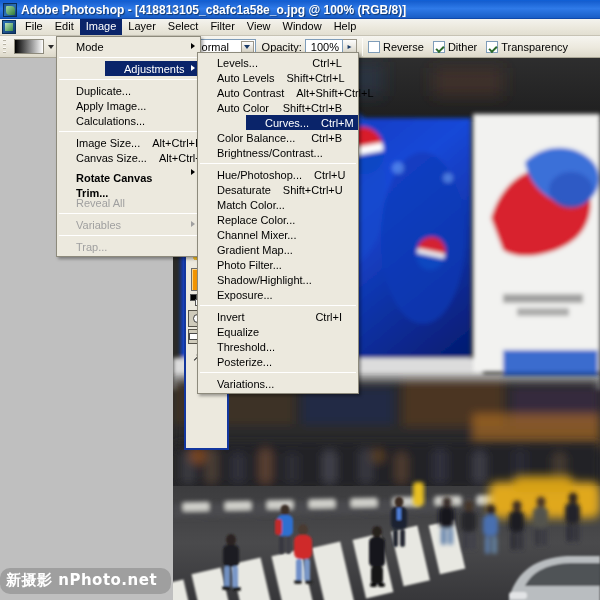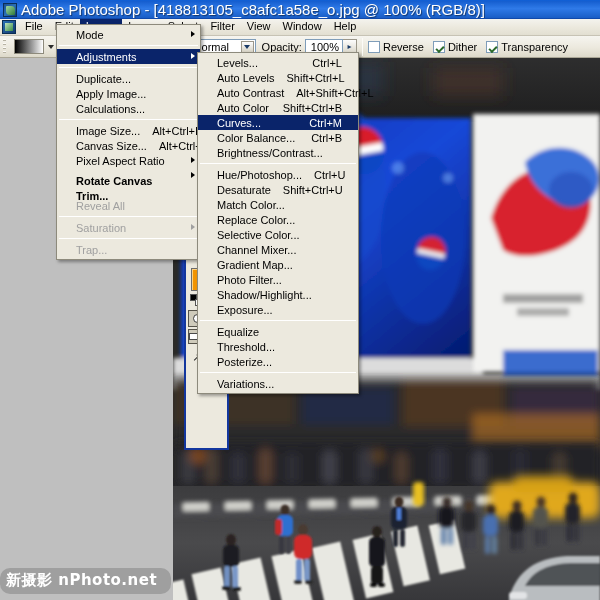--- a/index.html
+++ b/index.html
@@ -31,21 +31,21 @@
     background: linear-gradient(135deg,#1d4f8f 0%, #2a6fb5 50%, #123a6d 100%);
     border: 1px solid #0b2d55;
     position: relative;
   }
   #titlebar .ps-logo::after {
     content: ""; position: absolute; left: 2px; top: 2px; width: 9px; height: 9px;
     background: linear-gradient(135deg,#9fd7a0,#2f7a3a);
     border-radius: 1px 4px 1px 4px;
   }
   #titlebar .title-text {
-    font-size: 15px; font-weight: normal;
+    font-size: 12px; font-weight: bold;
     text-shadow: 1px 1px 1px rgba(0,0,0,.5);
     white-space: nowrap; overflow: hidden;
     letter-spacing: 0px;
   }
 
   
   #menubar {
     position: absolute; left: 0; top: 19px; width: 600px; height: 17px;
     background: linear-gradient(to bottom,#f4f3ee 0%, #ece9de 50%, #e2dfd2 100%);
     display: flex; align-items: center;
@@ -205,35 +205,35 @@
 
   
   .menu {
     position: absolute; z-index: 60;
     background: #ece9de;
     border: 1px solid #8d8a7c;
     box-shadow: 2px 2px 3px rgba(0,0,0,.35);
     padding: 2px 0;
     font-size: 11px;
   }
-  #image-menu { left: 56px; top: 24px; width: 145px; }
+  #image-menu { left: 56px; top: 36px; width: 145px; }
   #adjust-menu { left: 197px; top: 52px; width: 162px; }
   .menu .row {
     display: flex; align-items: center; height: 15px;
     padding: 0 4px 0 0; white-space: nowrap; cursor: default;
     position: relative;
   }
   .menu .row .lbl { flex: 1 1 auto; padding-left: 19px; color: #000; }
   .menu .row .acc { flex: 0 0 auto; color: #000; padding-left: 12px; padding-right: 12px; }
   .menu .row .sub {
     position: absolute; right: 5px; top: 4px; width: 0; height: 0;
     border-top: 3.5px solid transparent; border-bottom: 3.5px solid transparent;
     border-left: 4px solid #000;
   }
-  .menu .row.hl { background: #0a246a; }
+  .menu .row.hl { background: #0a246a; margin-left: 48px; }
   .menu .row.hl .lbl, .menu .row.hl .acc { color: #fff; }
   .menu .row.hl .sub { border-left-color: #fff; }
   .menu .row.disabled .lbl, .menu .row.disabled .acc { color: #a0a0a0; }
   .menu .row.disabled .sub { border-left-color: #a0a0a0; }
   .menu .row.bold .lbl { font-weight: bold; margin-top: 10px; }
   .menu .sep { height: 1px; background: #b9b5a6; border-bottom: 1px solid #fff; margin: 3px 2px; }
 
   
   #watermark {
     position: absolute; left: 0; bottom: 6px; z-index: 80;
@@ -633,37 +633,33 @@
     </div>
     <div class="sep"></div>
     <div class="row">
       <span class="lbl">Image Size...</span>
       <span class="acc">Alt+Ctrl+I</span>
     </div>
     <div class="row">
       <span class="lbl">Canvas Size...</span>
       <span class="acc">Alt+Ctrl+C</span>
     </div>
-    <div class="row">
-      <span class="lbl">Pixel Aspect Ratio</span>
-      <span class="sub"></span>
-    </div>
     <div class="row bold">
       <span class="lbl">Rotate Canvas</span>
       <span class="sub"></span>
     </div>
     <div class="row bold">
       <span class="lbl">Trim...</span>
     </div>
     <div class="row disabled">
       <span class="lbl">Reveal All</span>
     </div>
     <div class="sep"></div>
     <div class="row disabled">
-      <span class="lbl">Saturation</span>
+      <span class="lbl">Variables</span>
       <span class="sub"></span>
     </div>
     <div class="sep"></div>
     <div class="row disabled">
       <span class="lbl">Trap...</span>
     </div>
   </div>
 
   <div class="menu" id="adjust-menu">
     <div class="row">
@@ -702,39 +698,40 @@
       <span class="lbl">Desaturate</span>
       <span class="acc">Shift+Ctrl+U</span>
     </div>
     <div class="row">
       <span class="lbl">Match Color...</span>
     </div>
     <div class="row">
       <span class="lbl">Replace Color...</span>
     </div>
     <div class="row">
-      <span class="lbl">Selective Color...</span>
-    </div>
-    <div class="row">
       <span class="lbl">Channel Mixer...</span>
     </div>
     <div class="row">
       <span class="lbl">Gradient Map...</span>
     </div>
     <div class="row">
       <span class="lbl">Photo Filter...</span>
     </div>
     <div class="row">
       <span class="lbl">Shadow/Highlight...</span>
     </div>
     <div class="row">
       <span class="lbl">Exposure...</span>
     </div>
     <div class="sep"></div>
     <div class="row">
+      <span class="lbl">Invert</span>
+      <span class="acc">Ctrl+I</span>
+    </div>
+    <div class="row">
       <span class="lbl">Equalize</span>
     </div>
     <div class="row">
       <span class="lbl">Threshold...</span>
     </div>
     <div class="row">
       <span class="lbl">Posterize...</span>
     </div>
     <div class="sep"></div>
     <div class="row">

